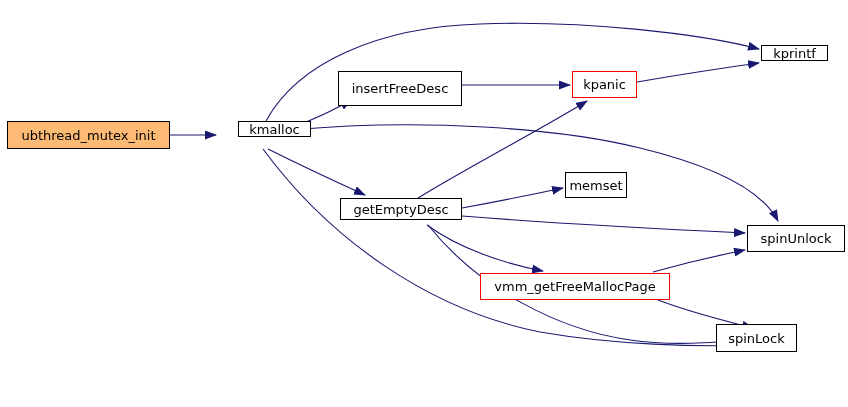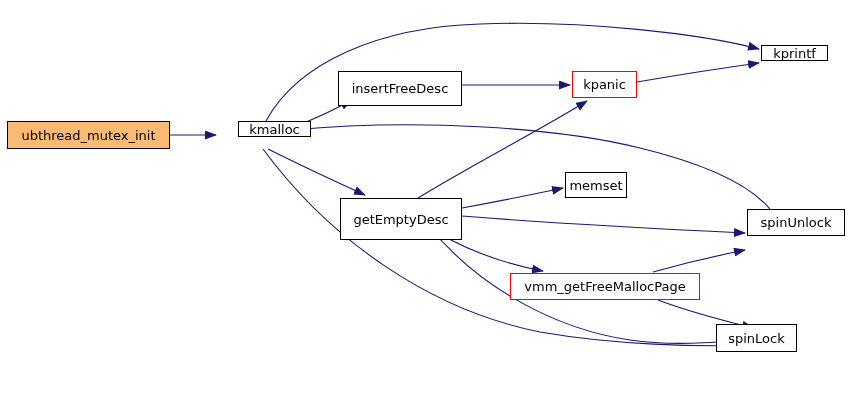--- a/index.html
+++ b/index.html
@@ -77,23 +77,23 @@
   <div class="node root" style="left:7px; top:121px; width:163px; height:28px;">ubthread_mutex_init</div>
 
   <div class="node" style="left:218px; top:121px; width:73px; height:16px;margin-left:20px;">kmalloc</div>
 
   <div class="node" style="left:338px; top:71px; width:124px; height:35px;">insertFreeDesc</div>
 
   <div class="node highlight" style="left:572px; top:71px; width:65px; height:27px;">kpanic</div>
 
   <div class="node" style="left:761px; top:45px; width:67px; height:16px;">kprintf</div>
 
-  <div class="node" style="left:340px; top:198px; width:122px; height:42px;">getEmptyDesc</div>
+  <div class="node" style="left:340px; top:198px; width:122px; height:22px;">getEmptyDesc</div>
 
   <div class="node" style="left:565px; top:172px; width:62px; height:26px;">memset</div>
 
-  <div class="node" style="left:747px; top:209px; width:98px; height:27px;">spinUnlock</div>
+  <div class="node" style="left:747px; top:225px; width:98px; height:27px;">spinUnlock</div>
 
-  <div class="node highlight" style="left:510px; top:273px; width:190px; height:27px;">vmm_getFreeMallocPage</div>
+  <div class="node highlight" style="left:480px; top:273px; width:190px; height:27px;">vmm_getFreeMallocPage</div>
 
   <div class="node" style="left:716px; top:324px; width:81px; height:28px;">spinLock</div>
 
 </div>
 
 </body></html>

